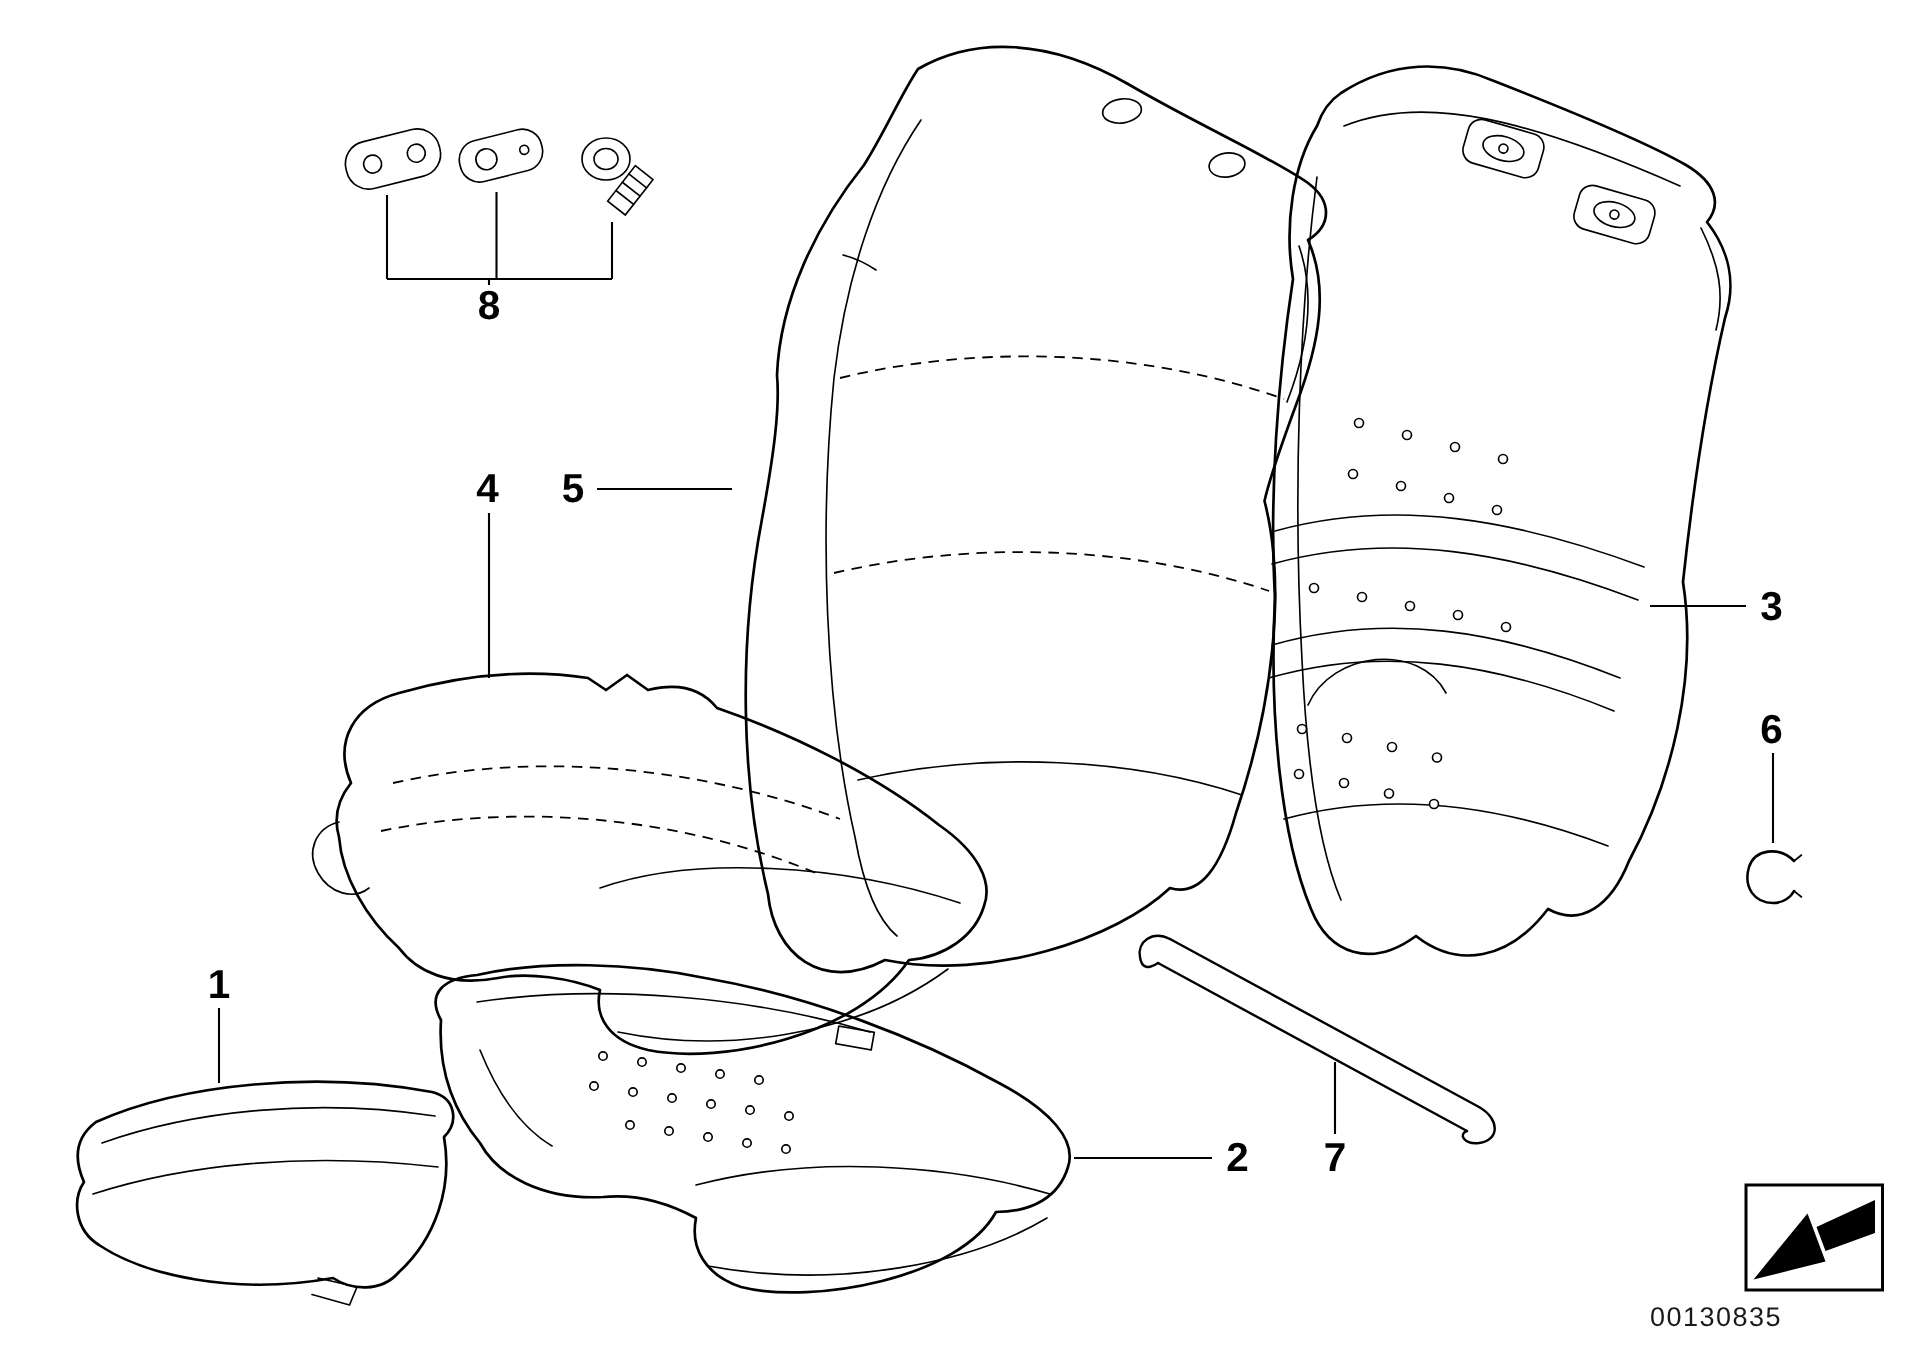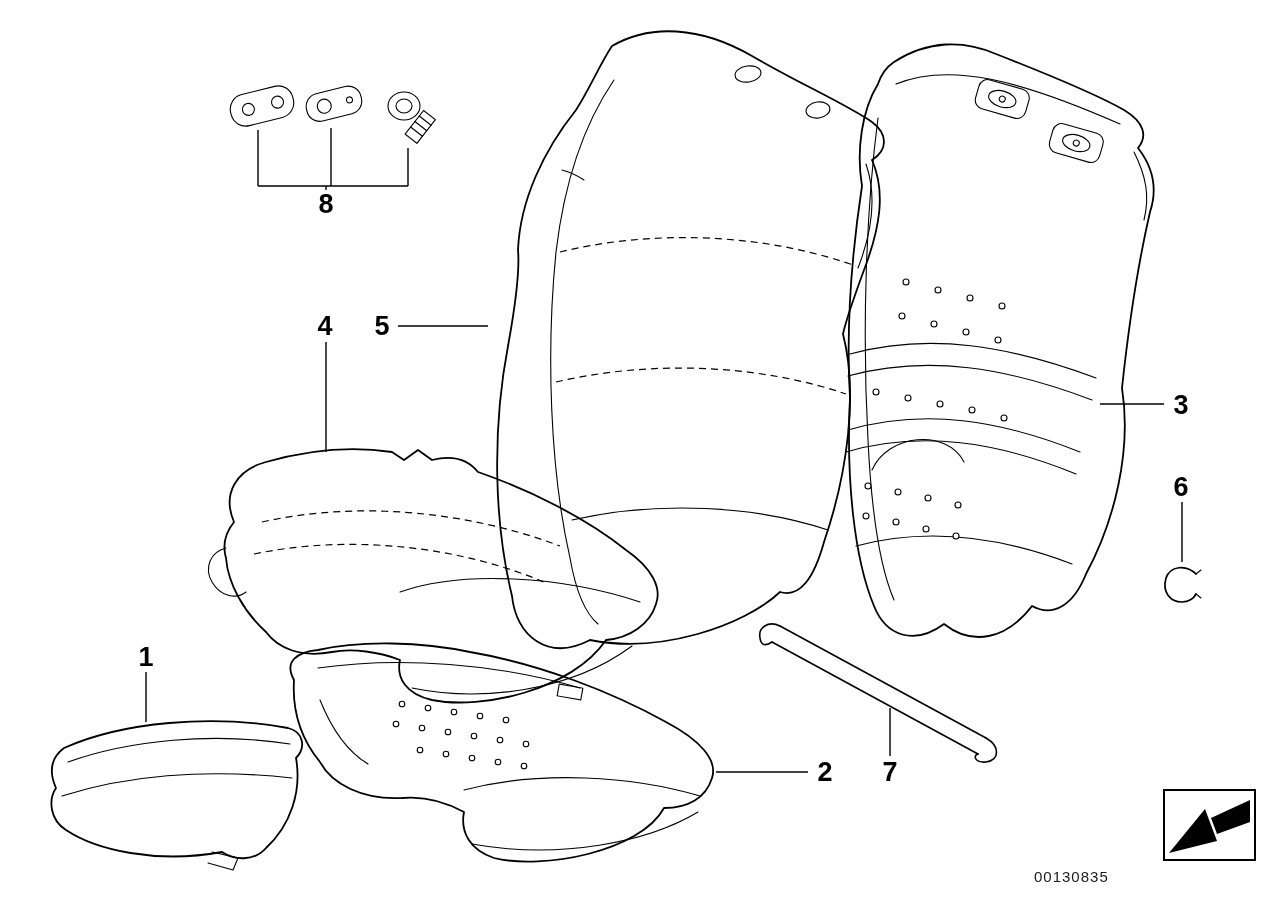--- a/index.html
+++ b/index.html
@@ -16,22 +16,22 @@
   .callout{
     position:absolute;transform:translate(-50%,-50%);
     font-weight:bold;font-size:27px;color:#000;line-height:1;
     cursor:pointer;user-select:none;
   }
   .stamp{
     position:absolute;left:1163px;top:789px;width:89px;height:68px;
     border:2px solid #000;background:#fff;
   }
   .imgno{
-    position:absolute;right:34px;top:868px;width:220px;text-align:left;
-    font-size:15px;color:#1a1a1a;letter-spacing:1px;
+    position:absolute;right:34px;top:868px;width:220px;text-align:center;
+    font-size:18px;color:#1a1a1a;letter-spacing:1px;
   }
 </style>
 </head>
 <body>
 
 <div class="stage">
 
   <svg class="art" width="1288" height="910" viewBox="0 0 1288 910">
 
     <g>

